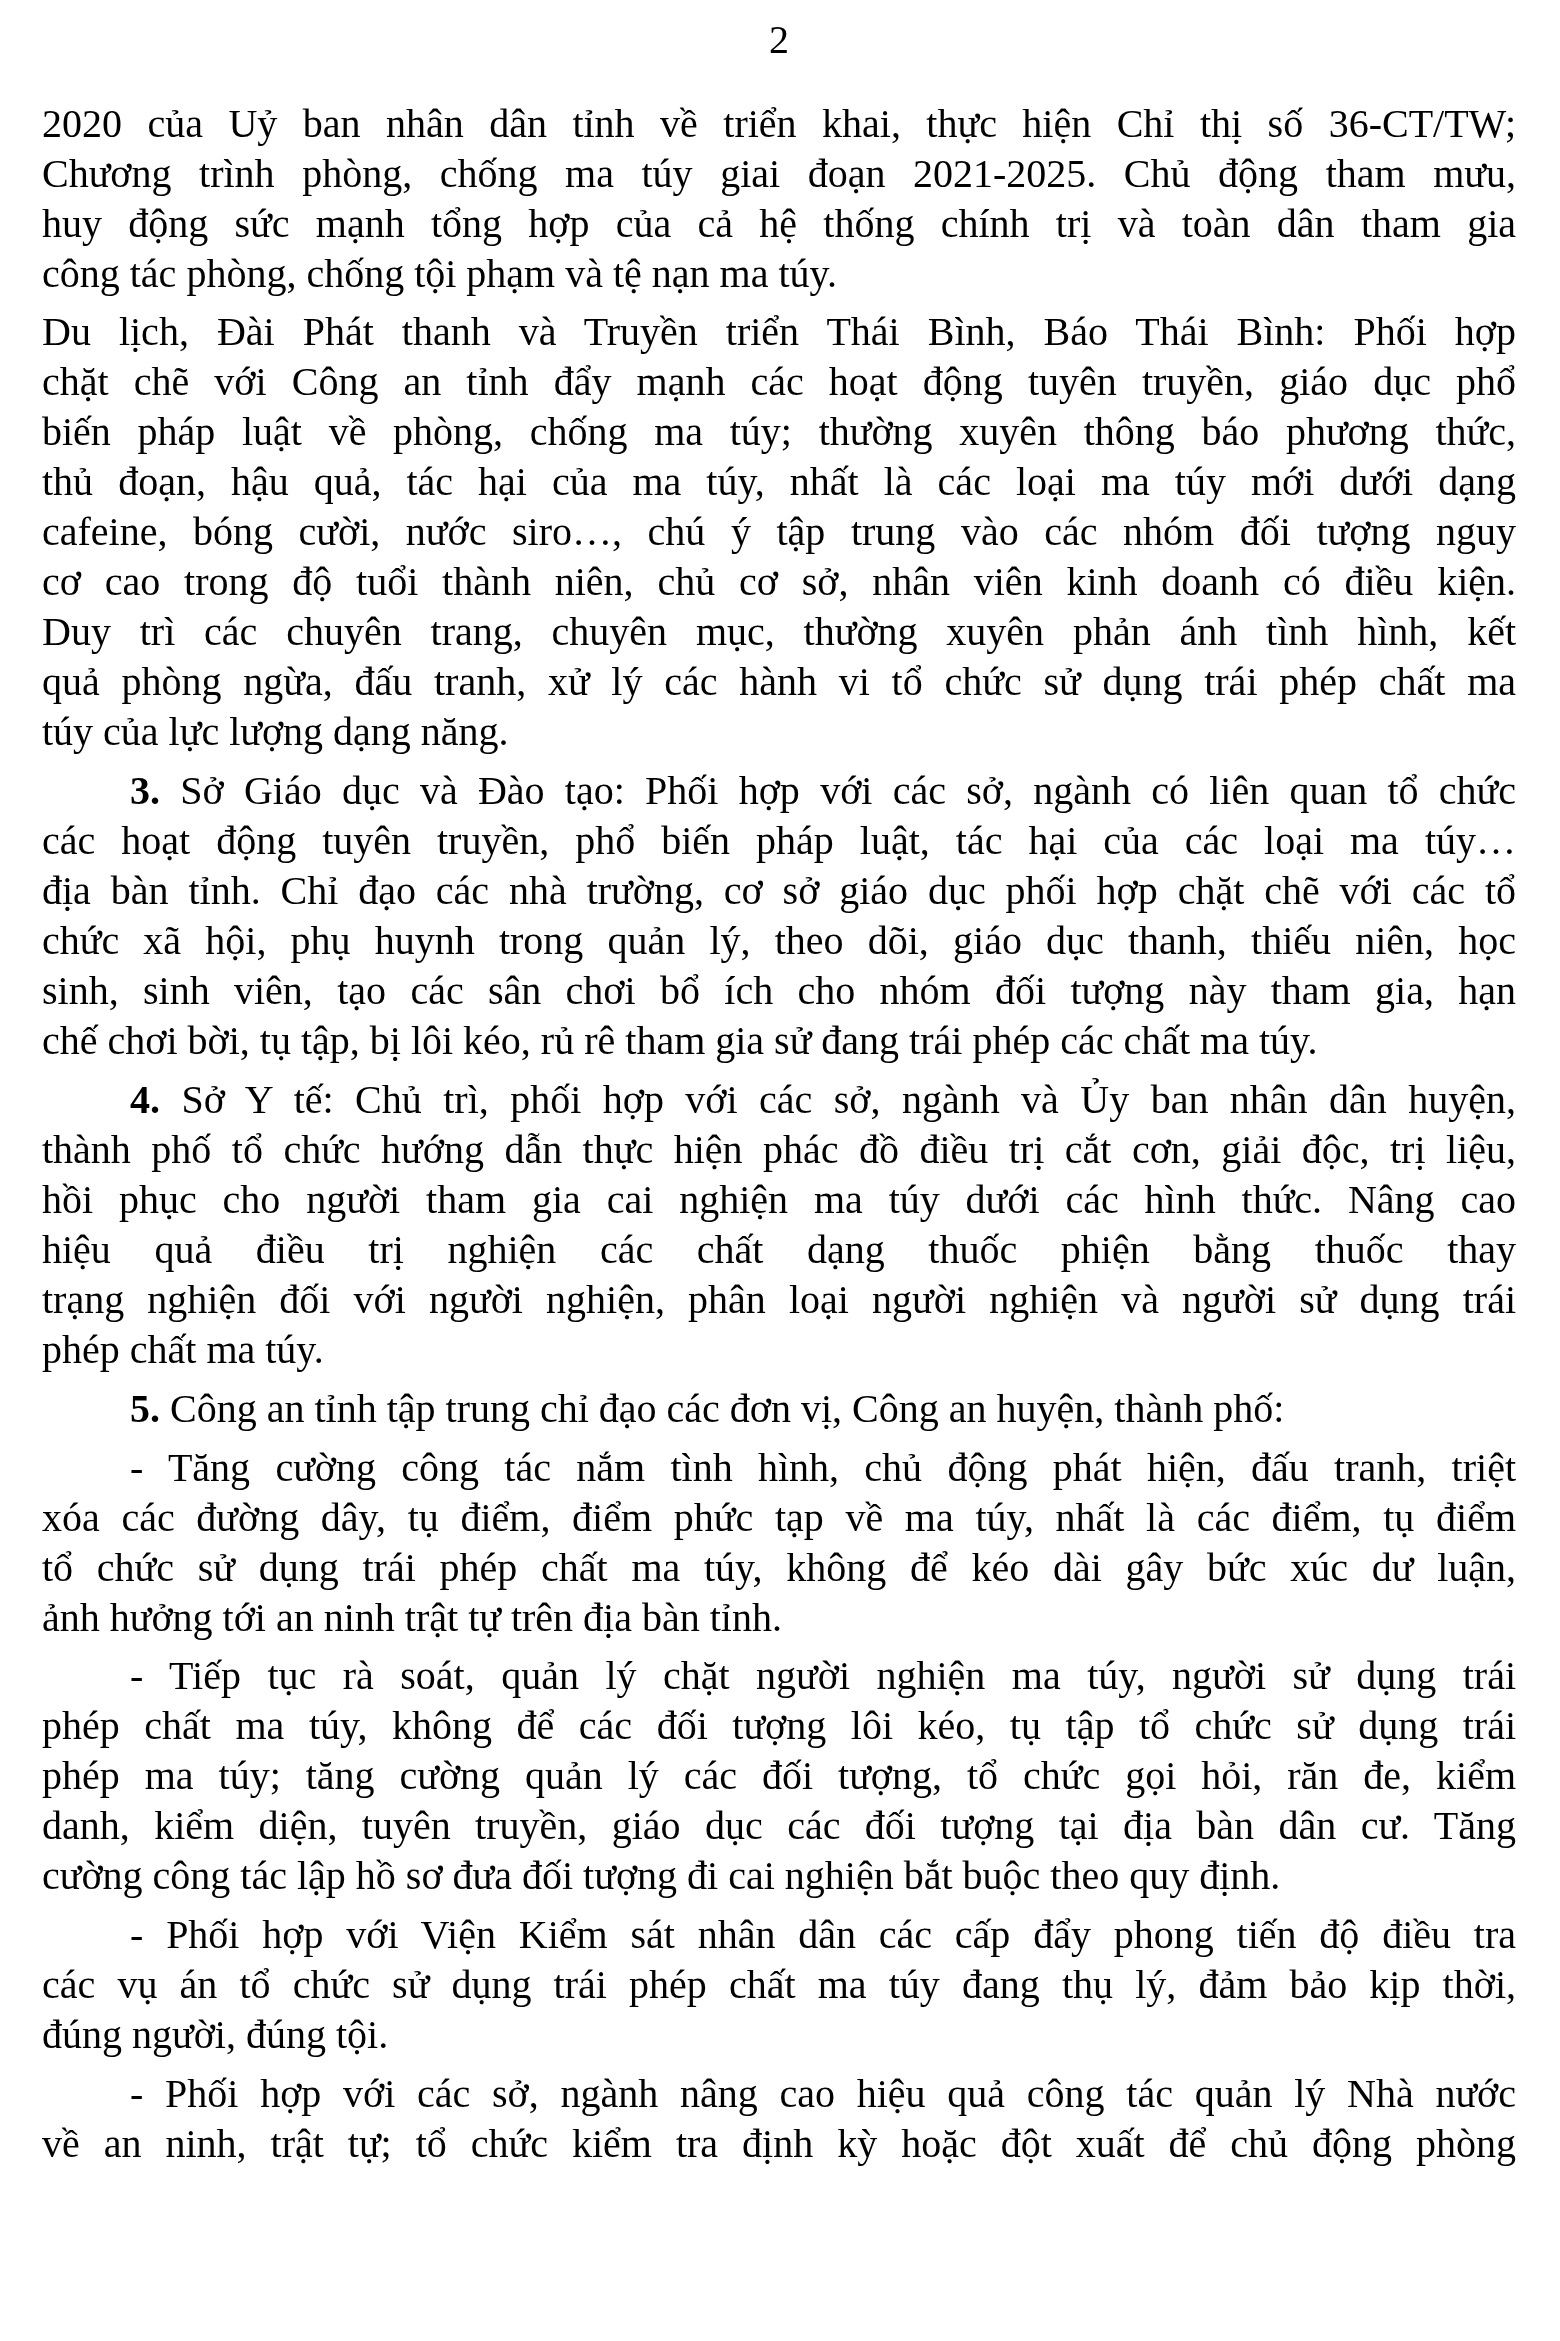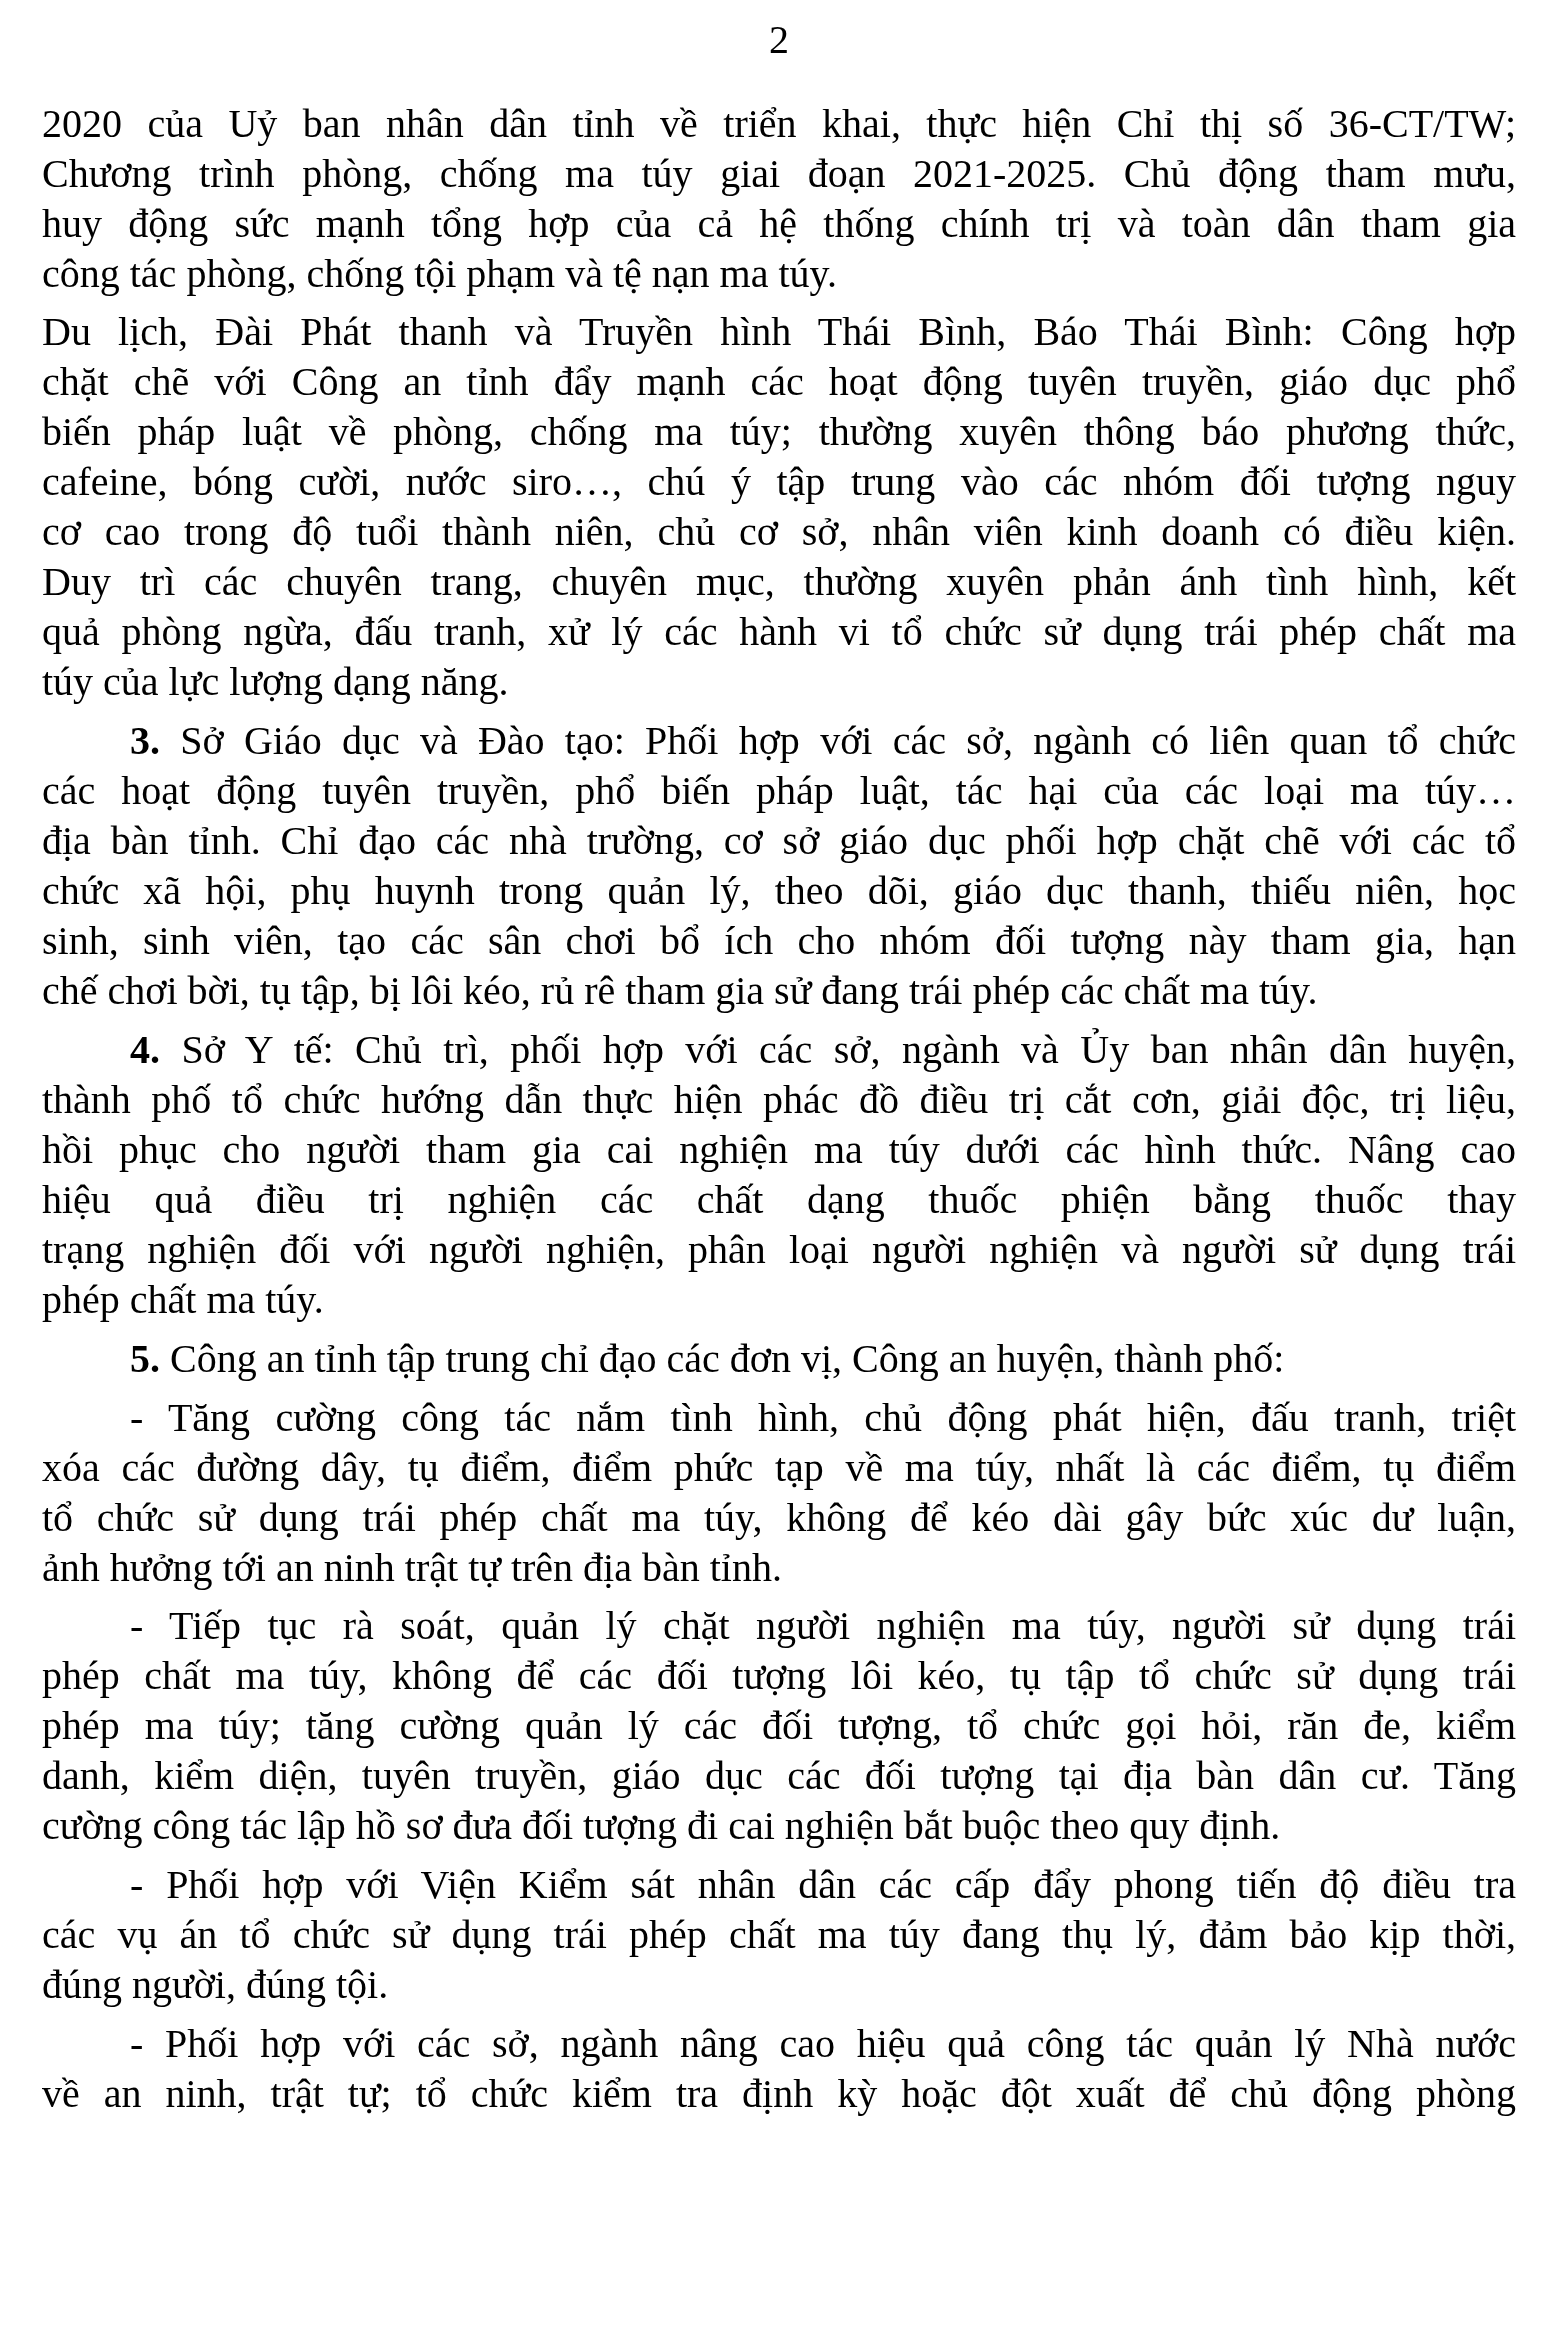--- a/index.html
+++ b/index.html
@@ -40,23 +40,24 @@
 <div class="page">
   <div class="page-number">2</div>
   <div id="doc-body">
       <div class="para first">
         <div class="line">2020 của Uỷ ban nhân dân tỉnh về triển khai, thực hiện Chỉ thị số 36-CT/TW;</div>
         <div class="line">Chương trình phòng, chống ma túy giai đoạn 2021-2025. Chủ động tham mưu,</div>
         <div class="line">huy động sức mạnh tổng hợp của cả hệ thống chính trị và toàn dân tham gia</div>
         <div class="line last">công tác phòng, chống tội phạm và tệ nạn ma túy.</div>
       </div>
       <div class="para">
-        <div class="line">Du lịch, Đài Phát thanh và Truyền hình Thái Bình, Báo Thái Bình: Công hợp</div>
+        <div class="line">Du lịch, Đài Phát thanh và Truyền triển Thái Bình, Báo Thái Bình: Phối hợp</div>
         <div class="line">chặt chẽ với Công an tỉnh đẩy mạnh các hoạt động tuyên truyền, giáo dục phổ</div>
         <div class="line">biến pháp luật về phòng, chống ma túy; thường xuyên thông báo phương thức,</div>
+        <div class="line">thủ đoạn, hậu quả, tác hại của ma túy, nhất là các loại ma túy mới dưới dạng</div>
         <div class="line">cafeine, bóng cười, nước siro…, chú ý tập trung vào các nhóm đối tượng nguy</div>
         <div class="line">cơ cao trong độ tuổi thành niên, chủ cơ sở, nhân viên kinh doanh có điều kiện.</div>
         <div class="line">Duy trì các chuyên trang, chuyên mục, thường xuyên phản ánh tình hình, kết</div>
         <div class="line">quả phòng ngừa, đấu tranh, xử lý các hành vi tổ chức sử dụng trái phép chất ma</div>
         <div class="line last">túy của lực lượng dạng năng.</div>
       </div>
       <div class="para">
         <div class="line indent"><b class="secnum">3.</b> Sở Giáo dục và Đào tạo: Phối hợp với các sở, ngành có liên quan tổ chức</div>
         <div class="line">các hoạt động tuyên truyền, phổ biến pháp luật, tác hại của các loại ma túy…</div>
         <div class="line">địa bàn tỉnh. Chỉ đạo các nhà trường, cơ sở giáo dục phối hợp chặt chẽ với các tổ</div>

